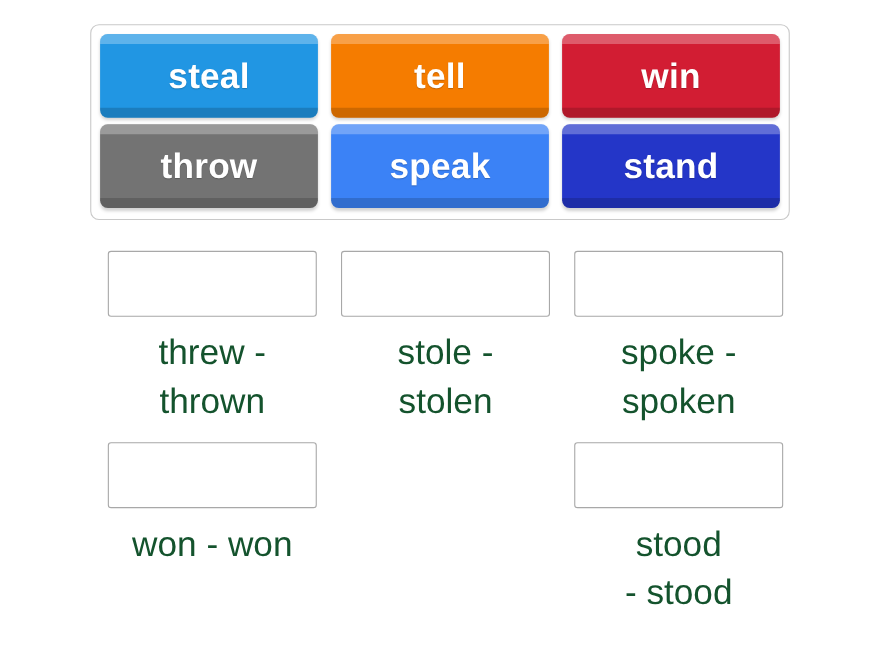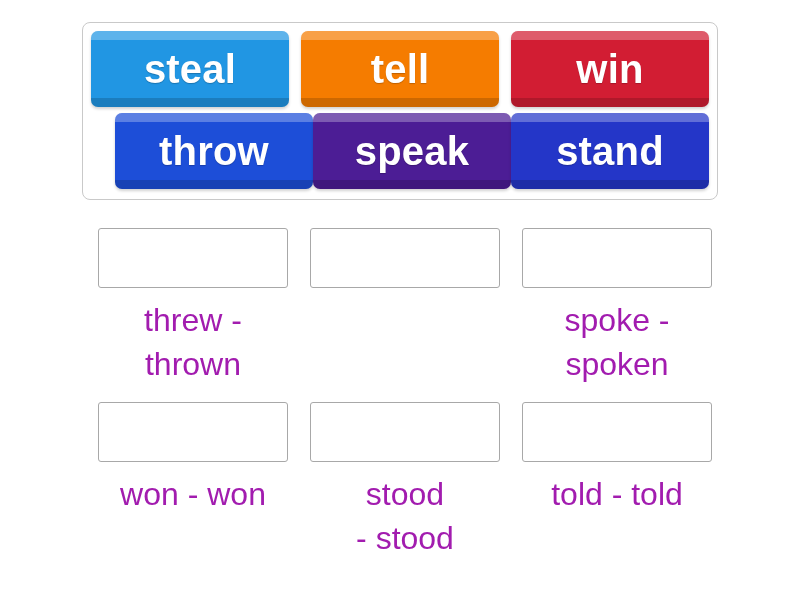--- a/index.html
+++ b/index.html
@@ -46,21 +46,21 @@
 
   .tile {
     width: 198px;
     height: 76px;
     box-sizing: border-box;
     border-radius: 7px;
     display: flex;
     align-items: center;
     justify-content: center;
     color: #ffffff;
-    font-size: 40px;
+    font-size: 32px;
     font-weight: bold;
     font-family: "Liberation Sans", sans-serif;
     letter-spacing: 0.2px;
     cursor: grab;
     user-select: none;
     position: relative;
     text-shadow: 0 1px 1px rgba(0,0,0,0.22);
     box-shadow: 0 2px 3px rgba(0,0,0,0.18);
   }
 
@@ -81,22 +81,22 @@
     height: 9px;
     border-radius: 0 0 7px 7px;
     background: rgba(0,0,0,0.16);
     pointer-events: none;
   }
   .tile > .tile-label { position: relative; z-index: 2; }
 
   .tile.c-blue    { background: #2196e3; }
   .tile.c-red     { background: #d21d33; }
   .tile.c-orange  { background: #f57c00; }
-  .tile.c-green   { background: #1d4ed8; margin-left: 24px; }
-  .tile.c-magenta { background: #4c1d95; }
+  .tile.c-green   { background: #737373; }
+  .tile.c-magenta { background: #3b82f6; }
   .tile.c-navy    { background: #2436c8; }
 
   
   .answer-grid {
     position: absolute;
     left: 98px;
     top: 228px;
     width: 614px;
   }
 
@@ -120,21 +120,21 @@
     box-sizing: border-box;
     background: #ffffff;
     border: 1px solid #a8a8a8;
     border-radius: 3px;
   }
 
   .answer-label {
     margin-top: 10px;
     font-size: 32px;
     line-height: 44px;
-    color: #a21caf;
+    color: #14532d;
     font-family: "Liberation Sans", sans-serif;
     font-weight: normal;
     text-align: center;
     white-space: pre-line;
   }
 </style>
 </head>
 <body>
 
 <div id="app">
@@ -172,20 +172,22 @@
     <div class="answer-row">
 
       <div class="answer-cell">
         <div class="drop-zone"></div>
         <div class="answer-label">threw -
 thrown</div>
       </div>
 
       <div class="answer-cell">
         <div class="drop-zone"></div>
+        <div class="answer-label">stole -
+stolen</div>
       </div>
 
       <div class="answer-cell">
         <div class="drop-zone"></div>
         <div class="answer-label">spoke -
 spoken</div>
       </div>
 
     </div>
 
@@ -195,22 +197,18 @@
         <div class="drop-zone"></div>
         <div class="answer-label">won - won</div>
       </div>
 
       <div class="answer-cell">
         <div class="drop-zone"></div>
         <div class="answer-label">stood
 - stood</div>
       </div>
 
-      <div class="answer-cell">
-        <div class="drop-zone"></div>
-        <div class="answer-label">told - told</div>
-      </div>
 
     </div>
 
   </div>
 
 </div>
 
 </body></html>

